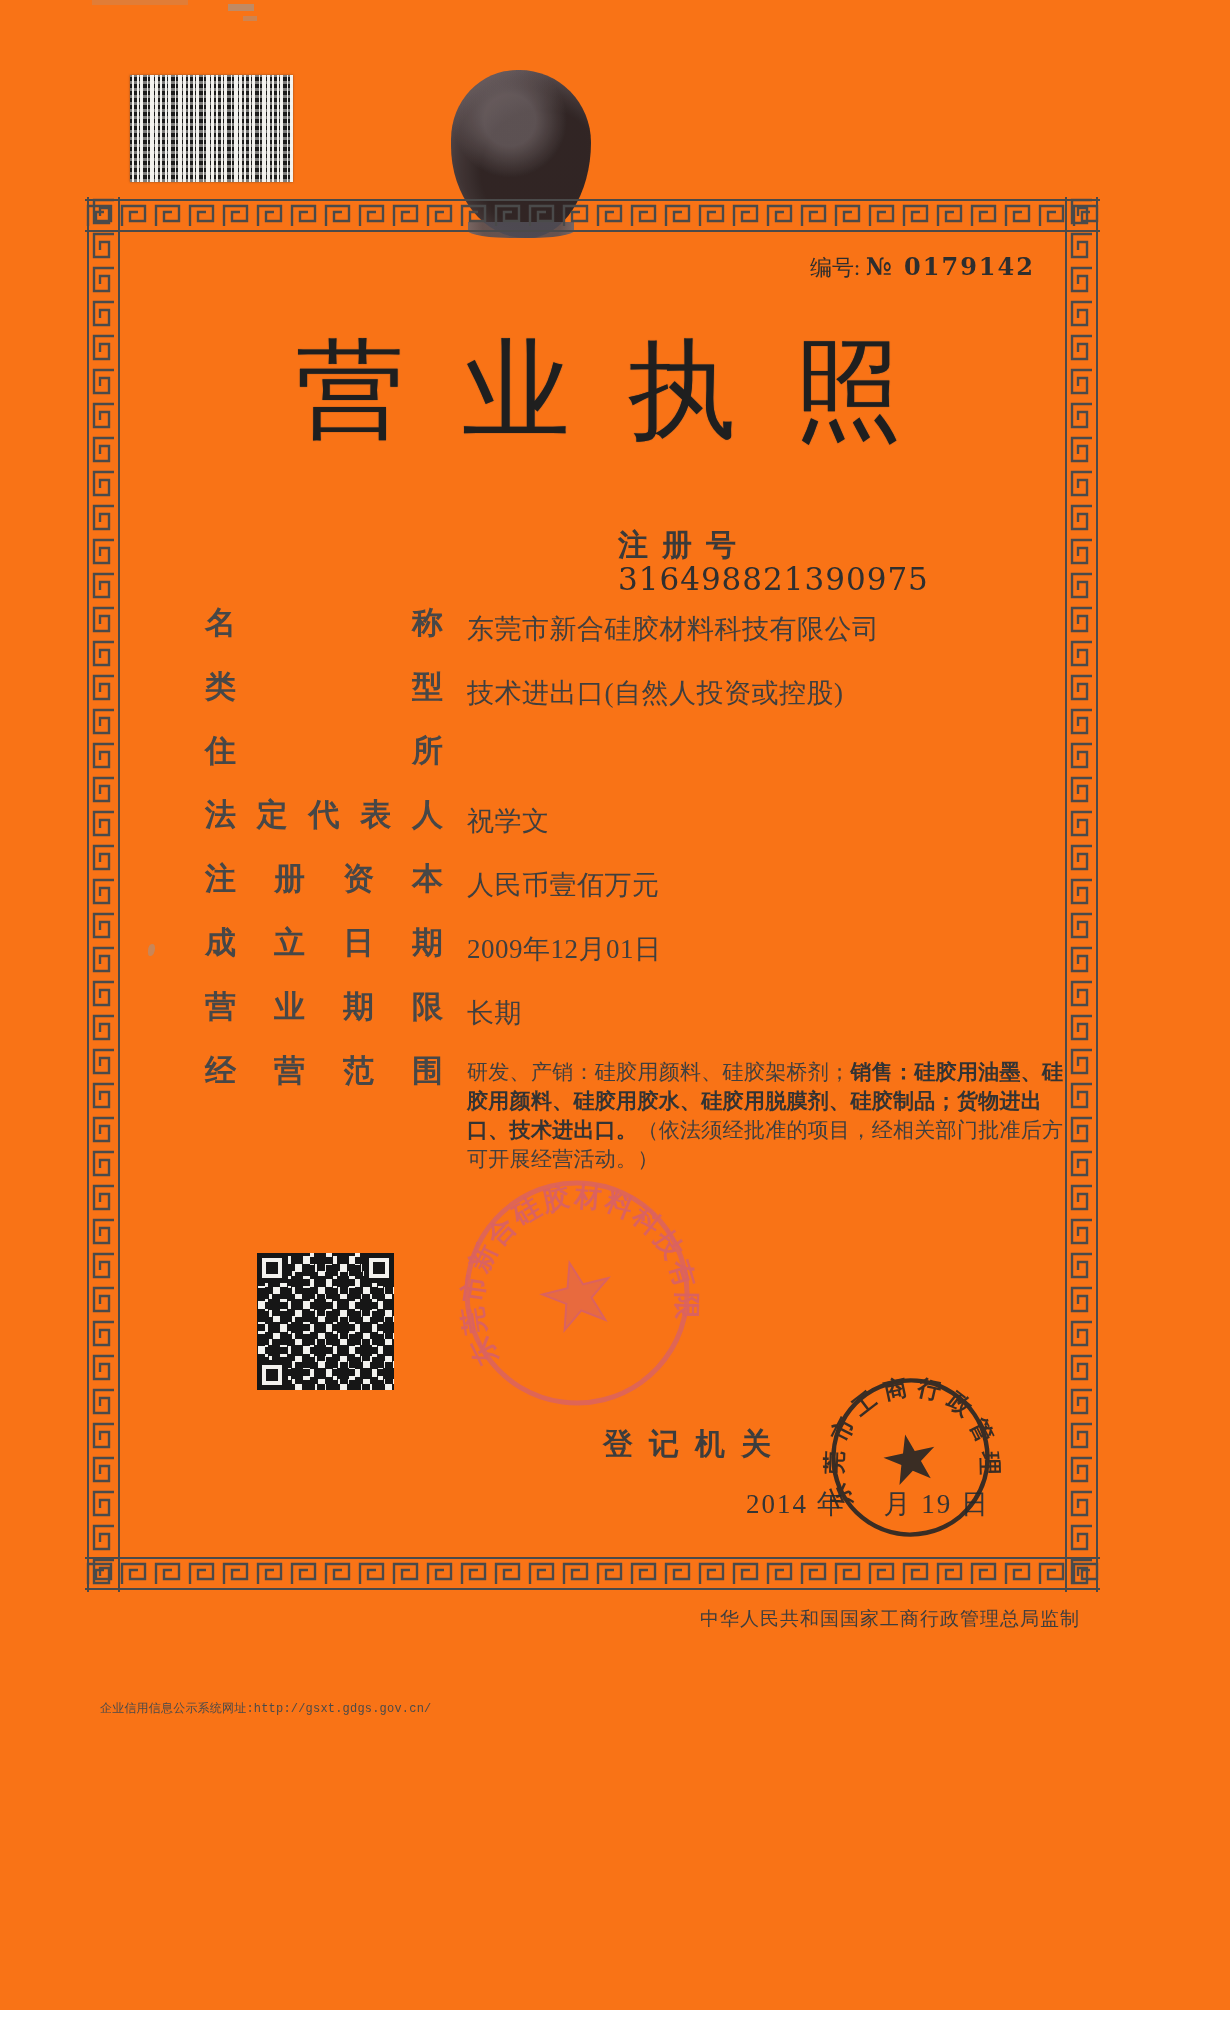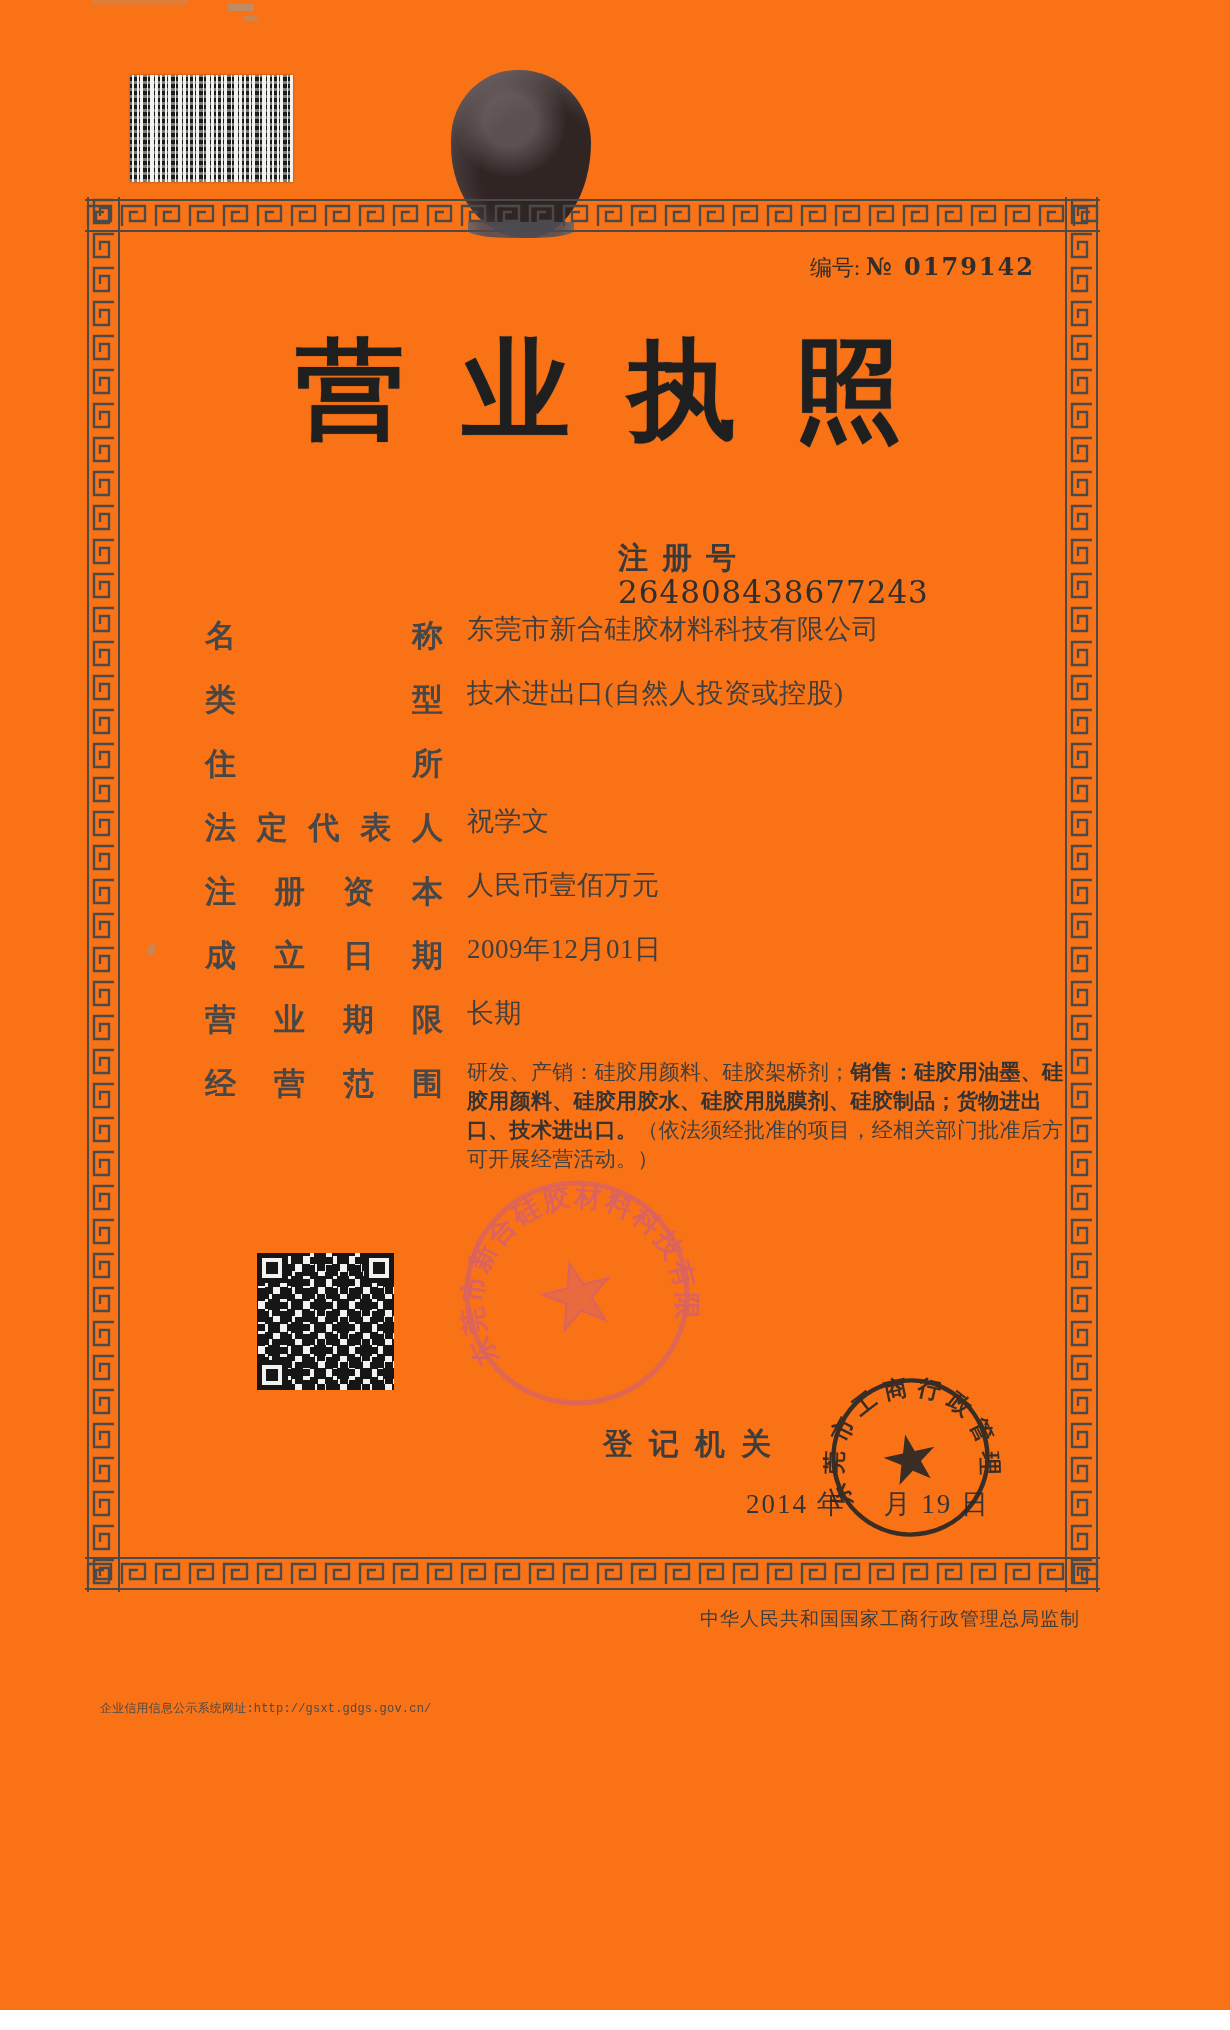--- a/index.html
+++ b/index.html
@@ -54,37 +54,37 @@
 
   
   .serial-line{
     position:absolute;left:810px;top:252px;width:260px;
     font-size:22px;color:#2e2e2e;white-space:nowrap;
   }
   .serial-line .no{font-weight:bold;font-size:24px;letter-spacing:2px;font-family:"DejaVu Serif", serif;}
   .license-title{
     position:absolute;left:296px;top:318px;width:680px;
     font-family:"Liberation Sans", sans-serif;
-    font-size:108px;font-weight:bold;color:#1f1f1f;
+    font-size:108px;font-weight:normal;color:#1f1f1f;
     letter-spacing:58px;white-space:nowrap;
     text-shadow:0 0 1px #3a3a3a;
   }
   .regno-line{
     position:absolute;left:618px;top:528px;white-space:nowrap;
   }
   .regno-line .lab{font-size:30px;color:#3a3a3a;letter-spacing:14px;font-weight:600;}
   .regno-line .num{font-size:31px;color:#2f2f2f;font-family:"DejaVu Serif", serif;letter-spacing:1px;}
 
   
   .rows{position:absolute;left:205px;top:606px;width:870px;}
   .row{display:flex;align-items:flex-start;height:64px;}
   .row.scope-row{height:auto;}
   .lab{
     flex:0 0 238px;display:flex;justify-content:space-between;
-    font-size:31px;font-weight:600;color:#474747;line-height:1.1;margin-top:13px;
+    font-size:31px;font-weight:600;color:#474747;line-height:1.1;
   }
   .val{
     margin-left:24px;padding-top:5px;font-size:27px;color:#3f3f3f;
     white-space:nowrap;letter-spacing:.5px;
   }
   .val.scope{
     white-space:normal;width:600px;font-size:21px;line-height:1.38;
     padding-top:4px;letter-spacing:.3px;
   }
   .val.scope b{font-weight:700;color:#333;}
@@ -167,21 +167,21 @@
 
   <div class="serial-line">
     <span>编号:</span>
     <span class="no">№ 0179142</span>
   </div>
 
   <div class="license-title">营业执照</div>
 
   <div class="regno-line">
     <span class="lab">注册号</span>
-    <span class="num">264808438677243</span>
+    <span class="num">316498821390975</span>
   </div>
 
   <div class="rows">
     <div class="row">
       <div class="lab">
           <span>名</span>
           <span>称</span>
         </div>
       <div class="val">东莞市新合硅胶材料科技有限公司</div>
     </div>

